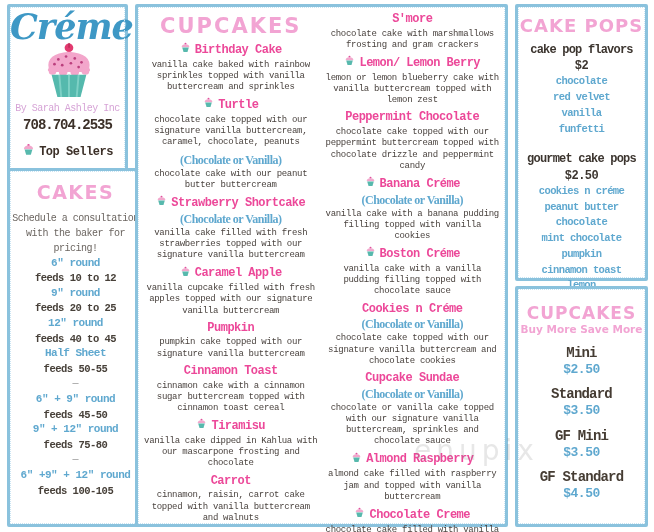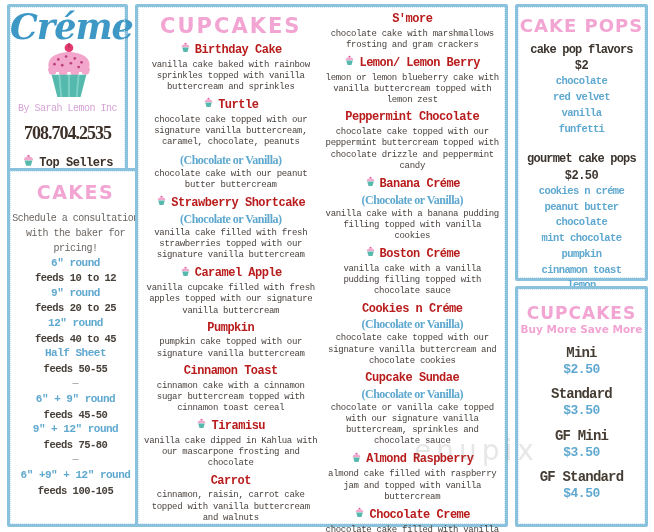--- a/index.html
+++ b/index.html
@@ -8,40 +8,40 @@
   .page{position:relative;width:654px;height:532px;background:#fff;}
   .panel{position:absolute;background:#fff;border:3px solid #8ac2dd;border-radius:2px;}
   .panel:after{content:"";position:absolute;inset:0;border:1px dotted #c9e4f2;pointer-events:none;}
 
   
   .logo-panel{left:7px;top:4px;width:121px;height:198px;text-align:center;padding-top:2px;}
   .logo-text{font-family:"DejaVu Serif",serif;font-style:italic;font-weight:bold;
     font-size:35px;color:#3e98c5;line-height:1.0;letter-spacing:-1px;}
   .logo-cupcake{margin:0 auto;margin-top:-2px;}
   .byline{font-size:10px;color:#d6a3d6;letter-spacing:-0.5px;margin-top:0px;}
-  .phone{font-size:18px;font-weight:bold;color:#3c3028;letter-spacing:-1px;margin-top:9px;font-family:Liberation Serif, serif;}
+  .phone{font-size:14px;font-weight:bold;color:#3c3028;letter-spacing:-1px;margin-top:3px;}
   .topsellers{display:flex;align-items:center;justify-content:center;gap:4px;margin-top:10px;}
   .topsellers .lbl{font-size:12px;font-weight:bold;color:#3c3028;letter-spacing:-0.5px;}
 
   
   .cakes-panel{left:7px;top:168px;width:137px;height:359px;text-align:center;padding:6px 2px;}
   .sec-title{font-family:"DejaVu Sans",sans-serif;font-weight:bold;color:#f2a4d3;
     letter-spacing:1.5px;}
   .cakes-panel .sec-title{font-size:19px;margin:4px 0 8px 0;}
   .cakes-note{font-size:10px;color:#6b6560;line-height:1.5;letter-spacing:-0.5px;margin-bottom:0;}
   .cake-size{font-size:11px;font-weight:bold;color:#5fa8cf;letter-spacing:-0.5px;line-height:1.4;}
   .cake-feeds{font-size:10.5px;font-weight:bold;color:#474039;letter-spacing:-0.5px;line-height:1.4;}
   .cake-div{color:#9a9a9a;font-size:10px;line-height:1.6;}
 
   
   .center-panel{left:135px;top:4px;width:373px;height:523px;display:flex;padding:5px 2px;}
   .mcol{width:50%;text-align:center;padding:0 3px;}
   .center-panel .sec-title{font-size:21px;letter-spacing:2px;margin:2px 0 4px 0;}
   .menu-item{margin-bottom:4px;}
-  .mi-name{font-size:12px;font-weight:bold;color:#b91c1c;letter-spacing:-0.5px;line-height:1.3;
+  .mi-name{font-size:12px;font-weight:bold;color:#ec4899;letter-spacing:-0.5px;line-height:1.3;
     display:flex;align-items:center;justify-content:center;gap:4px;}
   .mi-sub{font-size:12px;font-weight:bold;color:#5fa8cf;letter-spacing:-0.5px;line-height:1.25;font-family:Liberation Serif, serif;}
   .mi-desc{font-size:9px;color:#4a433f;letter-spacing:-0.3px;line-height:1.25;margin-top:1px;}
 
   
   .cakepops-panel{left:515px;top:4px;width:133px;height:277px;text-align:center;padding:6px 1px;}
   .cakepops-panel .sec-title{font-size:18px;letter-spacing:1px;margin:2px 0 6px 0;}
   .pop-label{font-size:12px;font-weight:bold;color:#3c352f;letter-spacing:-0.8px;line-height:1.35;}
   .pop-price{font-size:12px;font-weight:bold;color:#3c352f;letter-spacing:-0.5px;line-height:1.35;}
   .pop-flavor{font-size:10.5px;font-weight:bold;color:#5fa8cf;letter-spacing:-0.6px;line-height:1.5;}
@@ -80,21 +80,21 @@
         <circle cx="37" cy="17" r="1.4" fill="#bb3e7d"></circle>
           <circle cx="44" cy="21" r="1.4" fill="#bb3e7d"></circle>
         <circle cx="24" cy="24" r="1.4" fill="#bb3e7d"></circle>
           <circle cx="33" cy="22" r="1.4" fill="#bb3e7d"></circle>
         <circle cx="16" cy="23" r="1.4" fill="#bb3e7d"></circle>
           <circle cx="41" cy="26" r="1.4" fill="#bb3e7d"></circle>
         <path d="M13 34 L49 34 L43 57 L19 57 Z" fill="#55b9ad"></path>
         <path d="M21 34 L23 57 M31 34 L31 57 M41 34 L39 57" stroke="#7ed0c5" stroke-width="2" fill="none"></path>
       </svg>
     </div>
-    <div class="byline">By Sarah Lemon Inc</div>
+    <div class="byline">By Sarah Ashley Inc</div>
     <div class="phone">708.704.2535</div>
     <div class="topsellers">
       <span>
         <svg width="13" height="13" viewBox="0 0 20 20">
           <circle cx="10" cy="3.2" r="1.8" fill="#e0519e"></circle>
           <path d="M3 9.5 Q3 4 10 4 Q17 4 17 9.5 Z" fill="#f2a7cc"></path>
           <path d="M4 10 L16 10 L13.6 18 L6.4 18 Z" fill="#57b9ad"></path>
         </svg>
       </span>
       <span class="lbl">Top Sellers</span>

